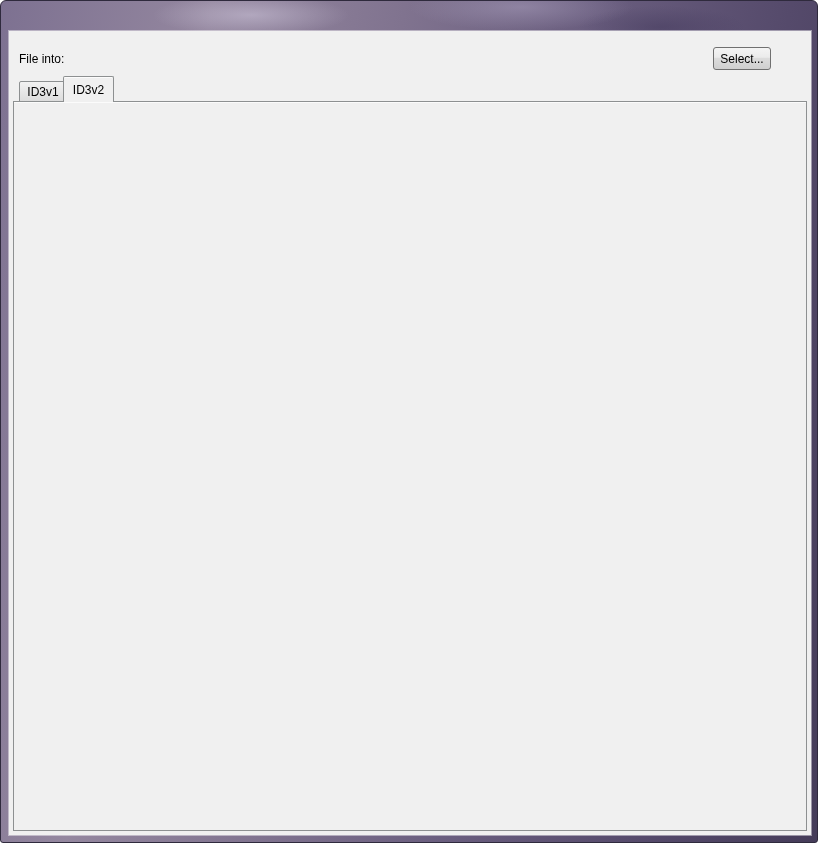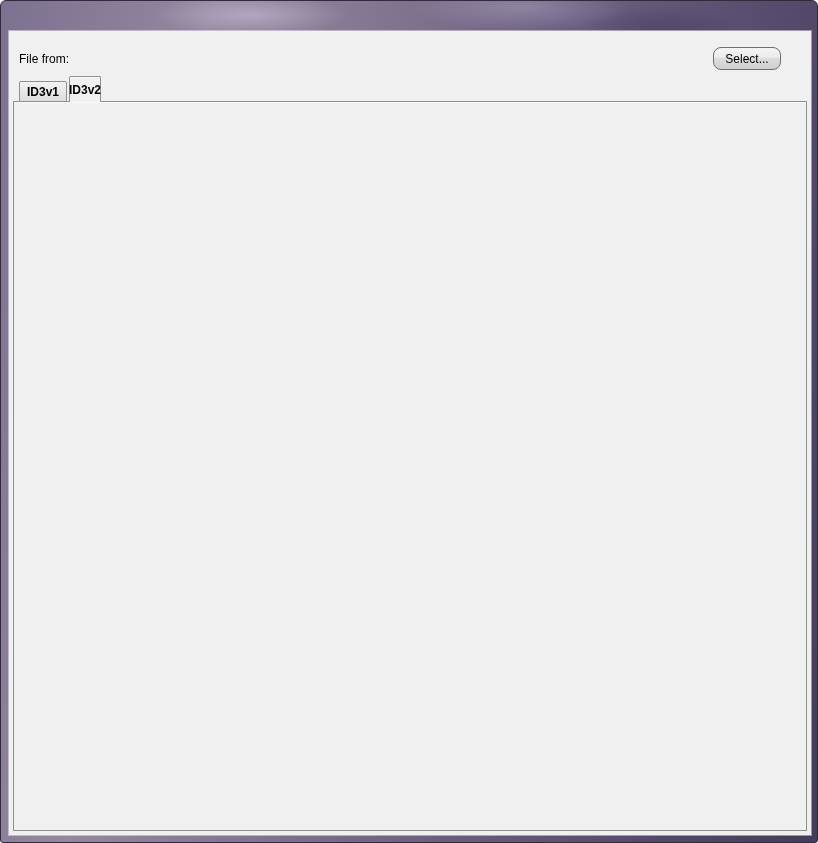--- a/index.html
+++ b/index.html
@@ -60,39 +60,39 @@
   .vscroll{position:absolute;top:1px;right:1px;bottom:1px;width:17px;background:#f0f1f2;}
   .sbtn{position:absolute;left:0;width:17px;height:17px;box-sizing:border-box;border:1px solid #dcdde0;
     background:linear-gradient(#f6f7f8,#e4e6e9);display:flex;align-items:center;justify-content:center;}
   .sbtn.up{top:0}.sbtn.down{bottom:0}
   .tri-up{width:0;height:0;border-left:4px solid transparent;border-right:4px solid transparent;border-bottom:5px solid #a9b2ba;}
   .tri-down{width:0;height:0;border-left:4px solid transparent;border-right:4px solid transparent;border-top:5px solid #a9b2ba;}
   .tri-left{width:0;height:0;border-top:4px solid transparent;border-bottom:4px solid transparent;border-right:6px solid #2b5fa6;}
   .tri-right{width:0;height:0;border-top:4px solid transparent;border-bottom:4px solid transparent;border-left:6px solid #2b5fa6;}
 
   .tab{position:absolute;box-sizing:border-box;border:1px solid #8d9091;
-    display:flex;align-items:center;justify-content:center;font-weight:bold;}
+    display:flex;align-items:center;justify-content:center;font-weight:normal;}
   #tab-id3v1{left:18px;top:80px;width:48px;height:21px;z-index:1;border-radius:2px 2px 0 0;
     background:linear-gradient(#f2f2f2,#dcdcdc);}
-  #tab-id3v2{left:68px;top:75px;width:32px;height:26px;z-index:3;border-bottom:none;border-radius:2px 2px 0 0;
+  #tab-id3v2{left:62px;top:75px;width:51px;height:26px;z-index:3;border-bottom:none;border-radius:2px 2px 0 0;
     background:#f0f0f0;box-shadow:inset 0 1px 0 #fcfcfc;}
   #tab-panel{position:absolute;left:12px;top:100px;width:794px;height:730px;z-index:2;
     border:1px solid #8d9091;box-sizing:border-box;background:#f0f0f0;box-shadow:inset 0 1px 0 #fbfbfb;}
   .hexline{position:absolute;left:8px;top:6px;white-space:pre;}
 </style>
 </head>
 <body>
 
 <div id="window">
 
 
   <div id="client"></div>
 
-  <div class="lbl" style="left:18px;top:51px;">File from:</div>
-  <div class="btn" style="left:712px;top:46px;width:68px;height:23px;border-radius:8px;">Select...</div>
+  <div class="lbl" style="left:18px;top:51px;">File into:</div>
+  <div class="btn" style="left:712px;top:46px;width:58px;height:23px;">Select...</div>
 
   <div class="tab" id="tab-id3v1">ID3v1</div>
   <div class="tab" id="tab-id3v2">ID3v2</div>
   <div id="tab-panel"></div>
 
   <div class="groupbox" style="left:26px;top:108px;width:766px;height:708px;">
     <div class="grouplabel">ID3v2:</div>
   </div>
 
   <div class="groupbox" style="left:40px;top:127px;width:660px;height:74px;">

